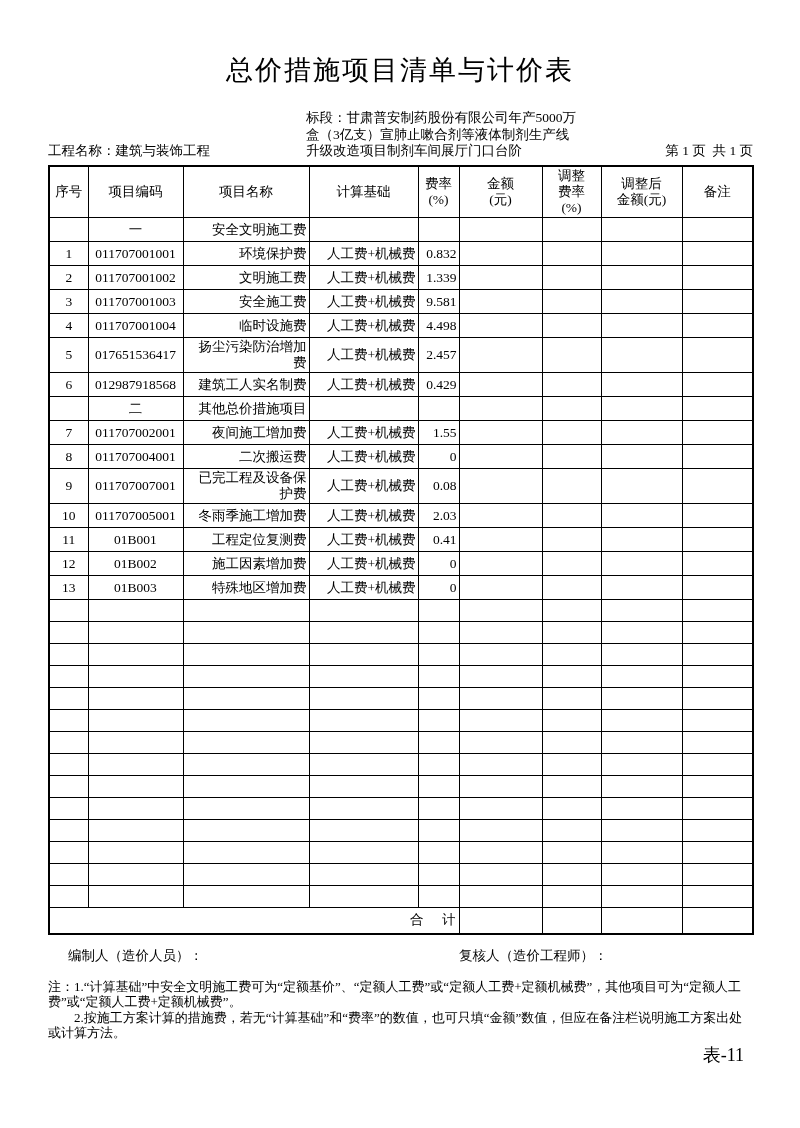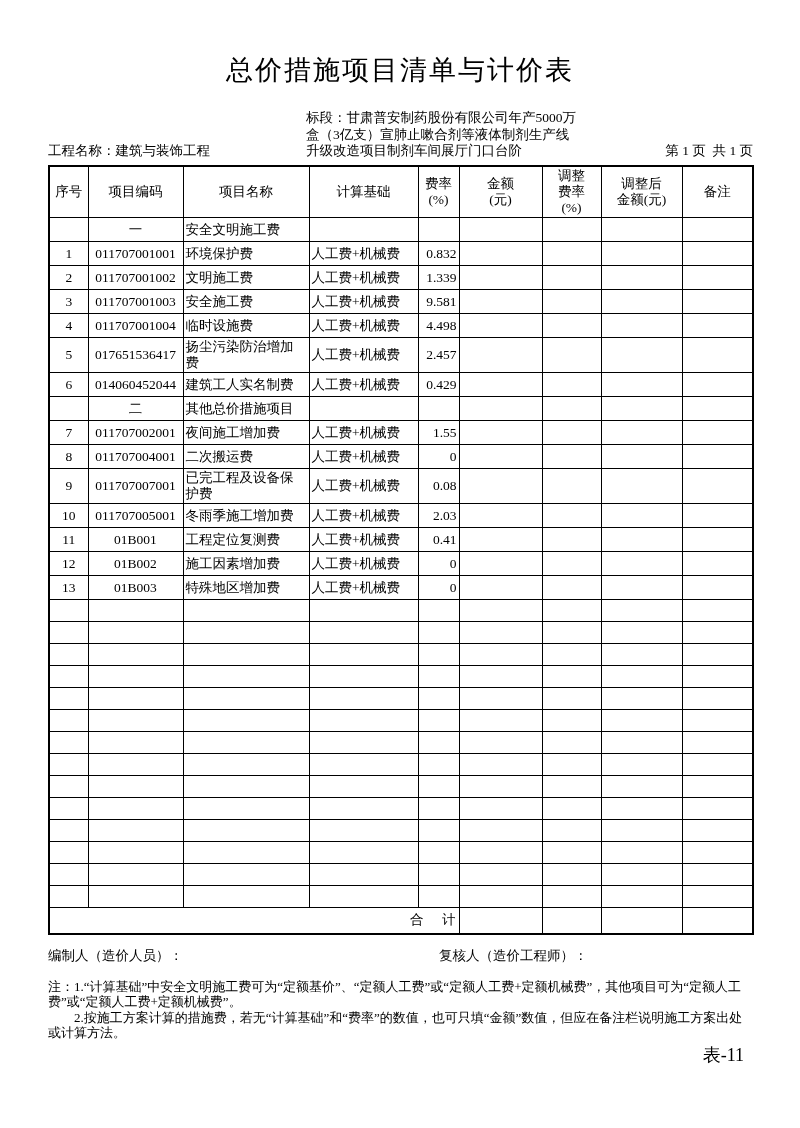--- a/index.html
+++ b/index.html
@@ -31,25 +31,25 @@
   .pricing th, .pricing td {
     border:1px solid #000; font-size:13.5px; line-height:16px;
     padding:1px 2px; overflow:hidden; vertical-align:middle;
   }
   .pricing thead tr { height:52px; }
   .pricing th { font-weight:normal; white-space:pre-line; text-align:center; padding:0; }
   .pricing tbody tr { height:24px; }
   .pricing tbody tr.empty { height:22px; }
   .pricing tr.total { height:26px; }
   .c-serial, .c-code { text-align:center; }
-  .c-name, .c-basis { text-align:left; padding-left:4px; }
+  .c-name, .c-basis { text-align:right; padding-left:4px; }
   .c-rate { text-align:right; padding-right:2px; }
   .total-label { text-align:right; white-space:pre; letter-spacing:1px; }
 
-  .sign-row { position:relative; margin:12px 48px 0; height:18px; font-size:13.5px; }
+  .sign-row { position:relative; margin:12px 68px 0; height:18px; font-size:13.5px; }
   .sign-left { position:absolute; left:0; top:0; }
   .sign-right { position:absolute; left:391px; top:0; }
 
   .notes { margin:14px 48px 0; font-size:13px; line-height:15.5px; }
   .notes p { margin:0; }
   .notes p.note-2 { text-indent:2em; }
 
   .table-tag { margin-top:2px; text-align:right; padding-right:56px; font-size:18px; }
 </style>
 </head>
@@ -161,21 +161,21 @@
           <td class="c-name">扬尘污染防治增加费</td>
           <td class="c-basis">人工费+机械费</td>
           <td class="c-rate">2.457</td>
           <td class="c-amount"></td>
           <td class="c-adjrate"></td>
           <td class="c-adjamount"></td>
           <td class="c-remark"></td>
         </tr>
         <tr class="item">
           <td class="c-serial">6</td>
-          <td class="c-code">014060452044</td>
+          <td class="c-code">012987918568</td>
           <td class="c-name">建筑工人实名制费</td>
           <td class="c-basis">人工费+机械费</td>
           <td class="c-rate">0.429</td>
           <td class="c-amount"></td>
           <td class="c-adjrate"></td>
           <td class="c-adjamount"></td>
           <td class="c-remark"></td>
         </tr>
         <tr class="section">
           <td class="c-serial"></td>

